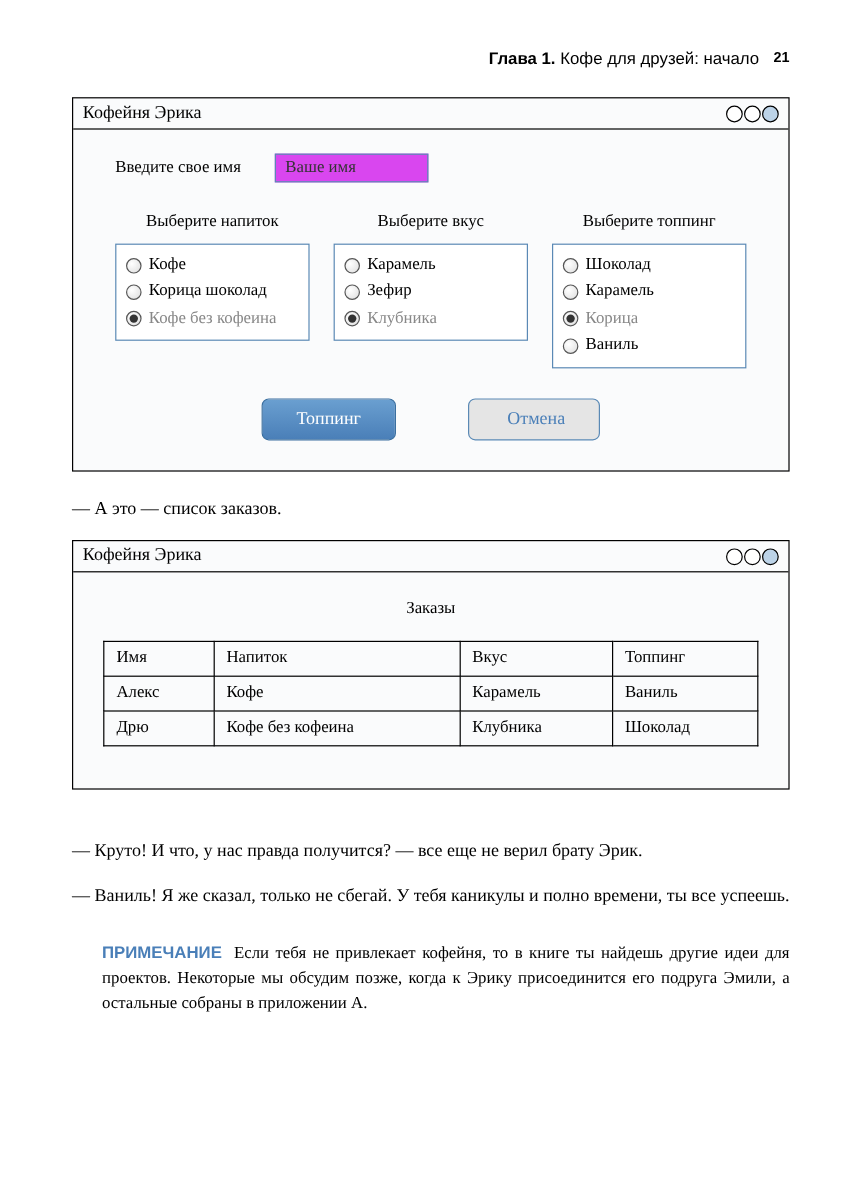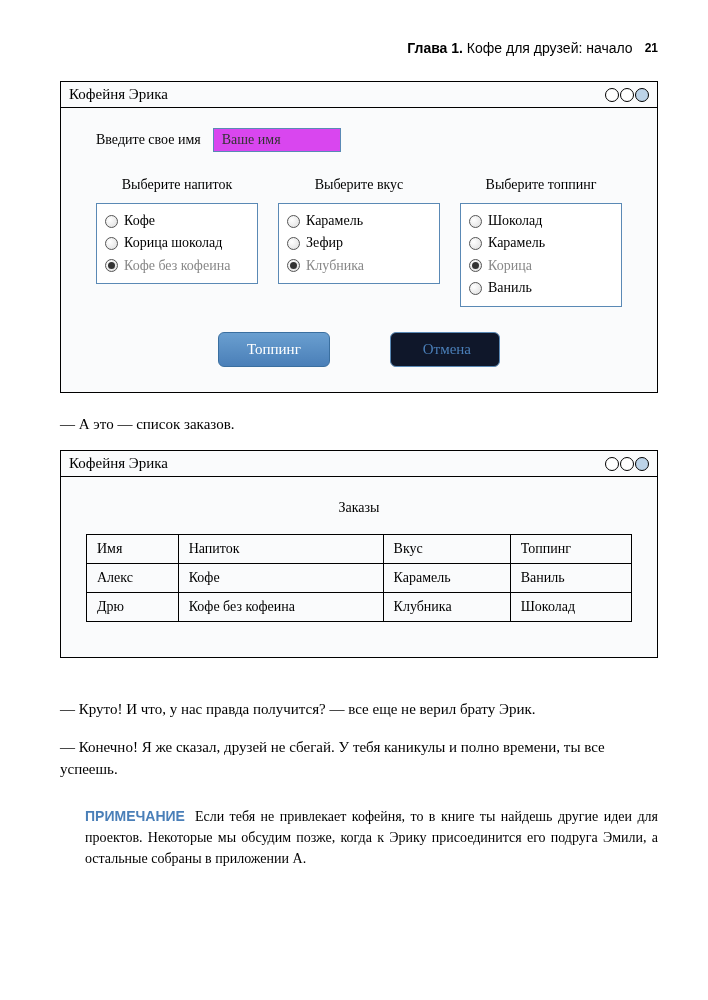--- a/index.html
+++ b/index.html
@@ -45,21 +45,21 @@
     border: 1.5px solid #000;
     border-radius: 50%;
     background: #fff;
   }
   .window-circles span.filled { background: #bcd3e8; }
   .form-body {
     padding: 20px 25px 25px 25px;
     font-family: 'Comic Sans MS', cursive;
     font-size: 14px;
   }
-  .name-row { display: flex; align-items: center; gap: 12px; margin-bottom: 25px; margin-left: 10px;}
+  .name-row { display: flex; align-items: center; gap: 28px; margin-bottom: 25px; margin-left: 10px;}
   .name-input {
     border: 1.5px solid #5a89b5;
     background: #d946ef;
     padding: 3px 8px;
     font-family: 'Comic Sans MS', cursive;
     font-size: 14px;
     color: #333;
     width: 110px;
   }
   .columns { display: flex; gap: 20px; justify-content: space-between; margin: 0 10px 25px 10px;}
@@ -94,21 +94,21 @@
     font-family: 'Comic Sans MS', cursive;
     font-size: 15px;
     cursor: pointer;
   }
   .btn-primary {
     background: linear-gradient(#6a9fd0, #4a7fb8);
     border: 1px solid #3a6fa0;
     color: #fff;
   }
   .btn-secondary {
-    background: #0f172a;
+    background: #e5e5e5;
     border: 1.5px solid #5a89b5;
     color: #4a7fb8;
     padding-left: 32px;
   }
   .body-text {
     font-size: 15px;
     line-height: 1.5;
     margin: 15px 0;
   }
   .orders-body { padding: 15px 25px 35px 25px; font-family: 'Comic Sans MS', cursive; font-size: 14px;}
@@ -258,19 +258,19 @@
               <td>Кофе без кофеина</td>
               <td>Клубника</td>
               <td>Шоколад</td>
             </tr>
       </tbody>
         </table>
     </div>
   </div>
 
   <p class="body-text" style="margin-top:40px">— Круто! И что, у нас правда получится? — все еще не верил брату Эрик.</p>
-  <p class="body-text">— Конечно! Я же сказал, друзей не сбегай. У тебя каникулы и полно времени, ты все успеешь.</p>
+  <p class="body-text">— Ваниль! Я же сказал, только не сбегай. У тебя каникулы и полно времени, ты все успеешь.</p>
 
   <p class="note-block">
     <span class="note-label">ПРИМЕЧАНИЕ</span><span>Если тебя не привлекает кофейня, то в книге ты найдешь другие идеи для проектов. Некоторые мы обсудим позже, когда к Эрику присоединится его подруга Эмили, а остальные собраны в приложении А.</span>
   </p>
 
 </div>
 
 </body></html>

